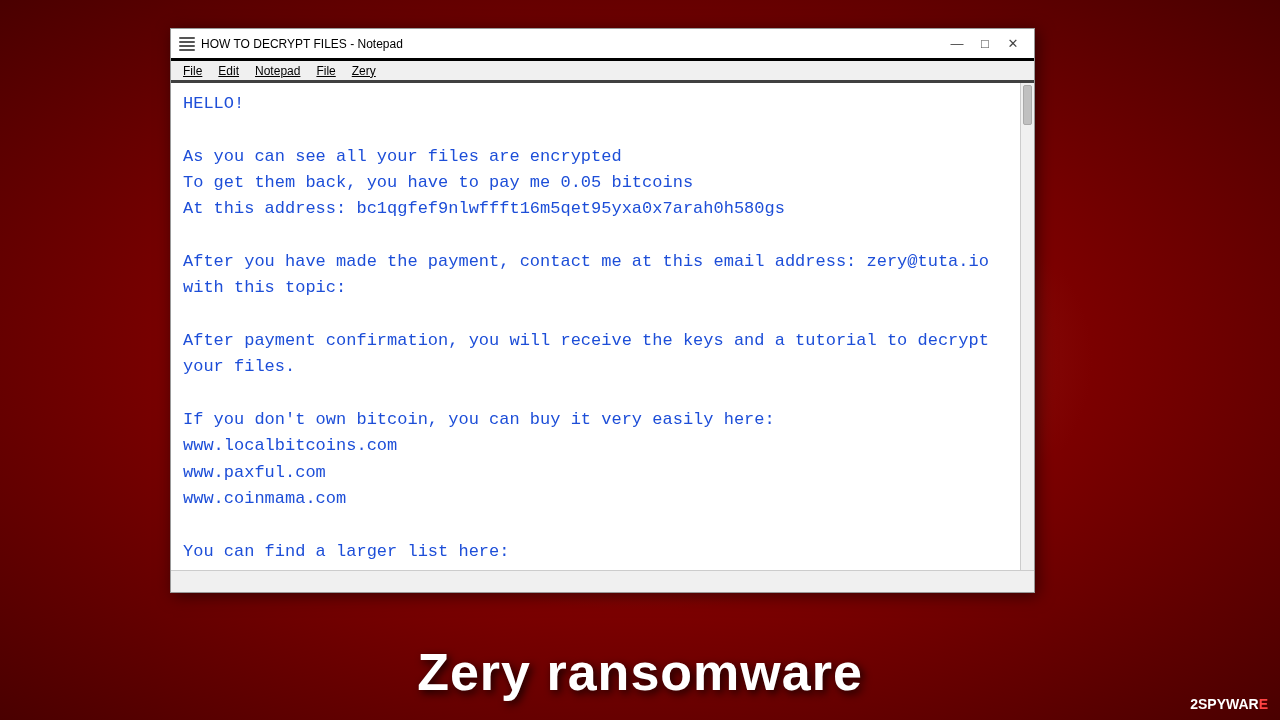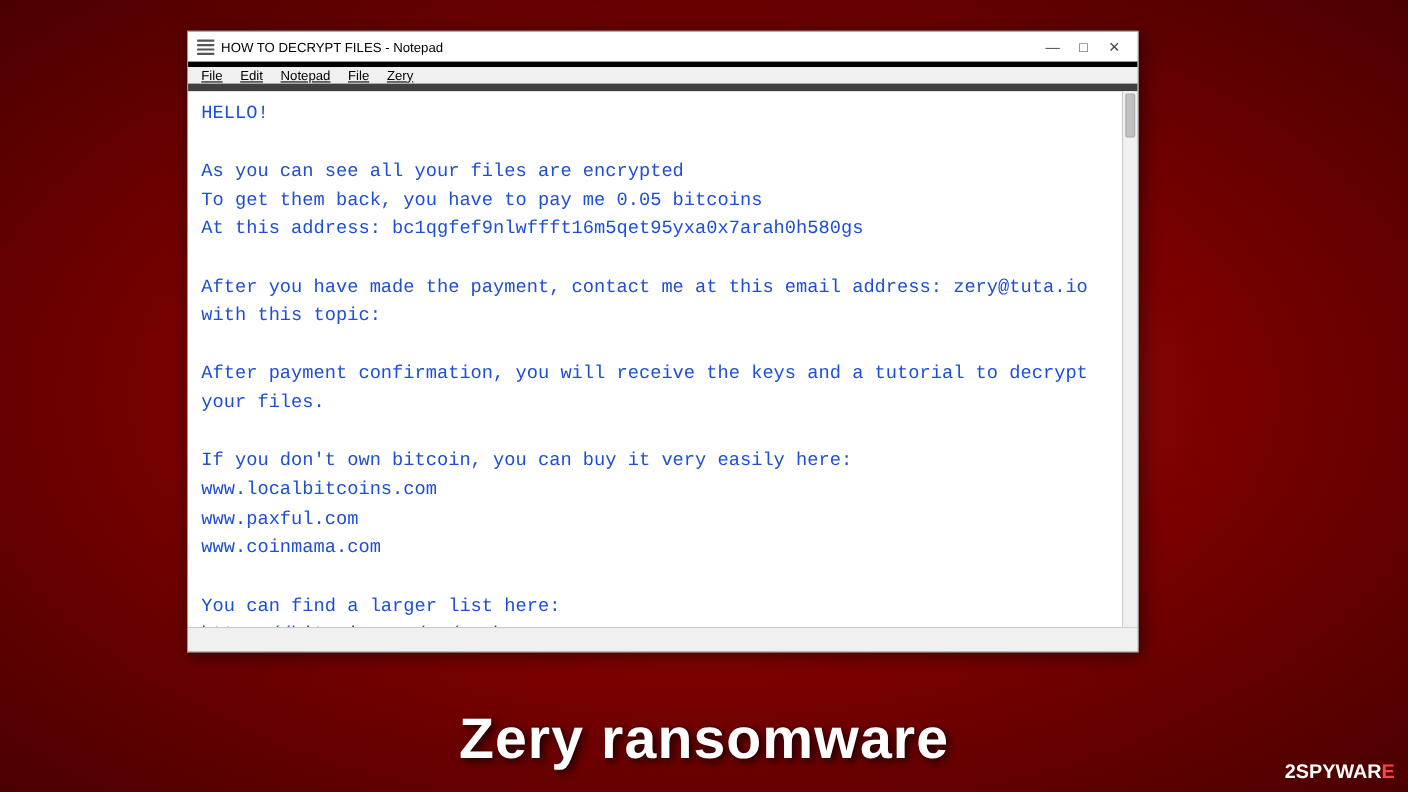--- a/index.html
+++ b/index.html
@@ -34,21 +34,21 @@
       flex-direction: column;
     }
 
     
     .title-bar {
       background: #ffffff;
       height: 32px;
       display: flex;
       align-items: center;
       padding: 0 8px;
-      border-bottom: 5px solid #000000;
+      border-bottom: 3px solid #000000;
       user-select: none;
     }
 
     .title-bar-icon {
       width: 16px;
       height: 20px;
       margin-right: 6px;
       display: flex;
       flex-direction: column;
       justify-content: center;
@@ -87,21 +87,21 @@
       color: #444;
     }
 
     
     .menu-bar {
       background: #f0f0f0;
       height: 22px;
       display: flex;
       align-items: center;
       padding: 0 4px;
-      border-bottom: 7px solid #404040;
+      border-bottom: 3px solid #404040;
     }
 
     .menu-item {
       padding: 2px 8px;
       font-size: 12px;
       color: #000;
       cursor: pointer;
       text-decoration: underline;
     }
 
@@ -162,21 +162,21 @@
       text-shadow: 3px 3px 8px rgba(0,0,0,0.8);
       letter-spacing: 1px;
     }
 
     
     .watermark {
       position: absolute;
       bottom: 8px;
       right: 12px;
       font-family: Arial, sans-serif;
-      font-size: 18px;
+      font-size: 14px;
       font-weight: bold;
       color: white;
     }
 
     .watermark span.red-text {
       color: #ff4444;
     }
 
     .notepad-content-wrapper {
       flex: 1;

